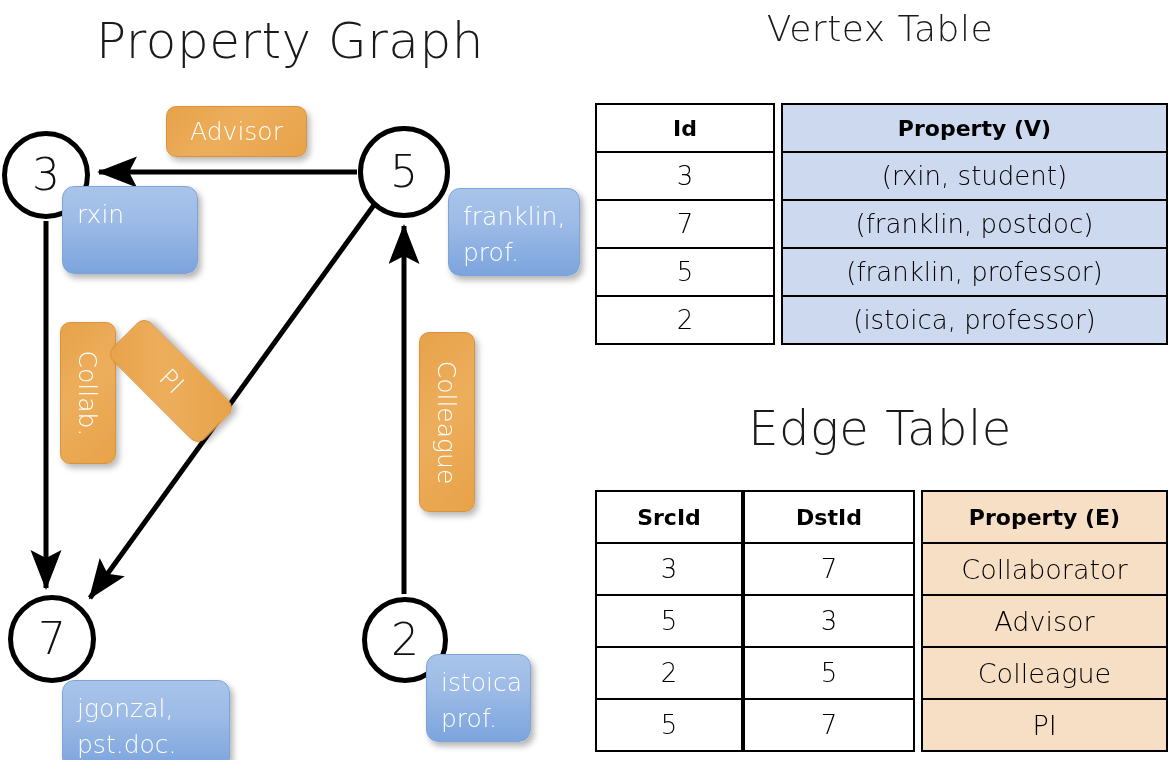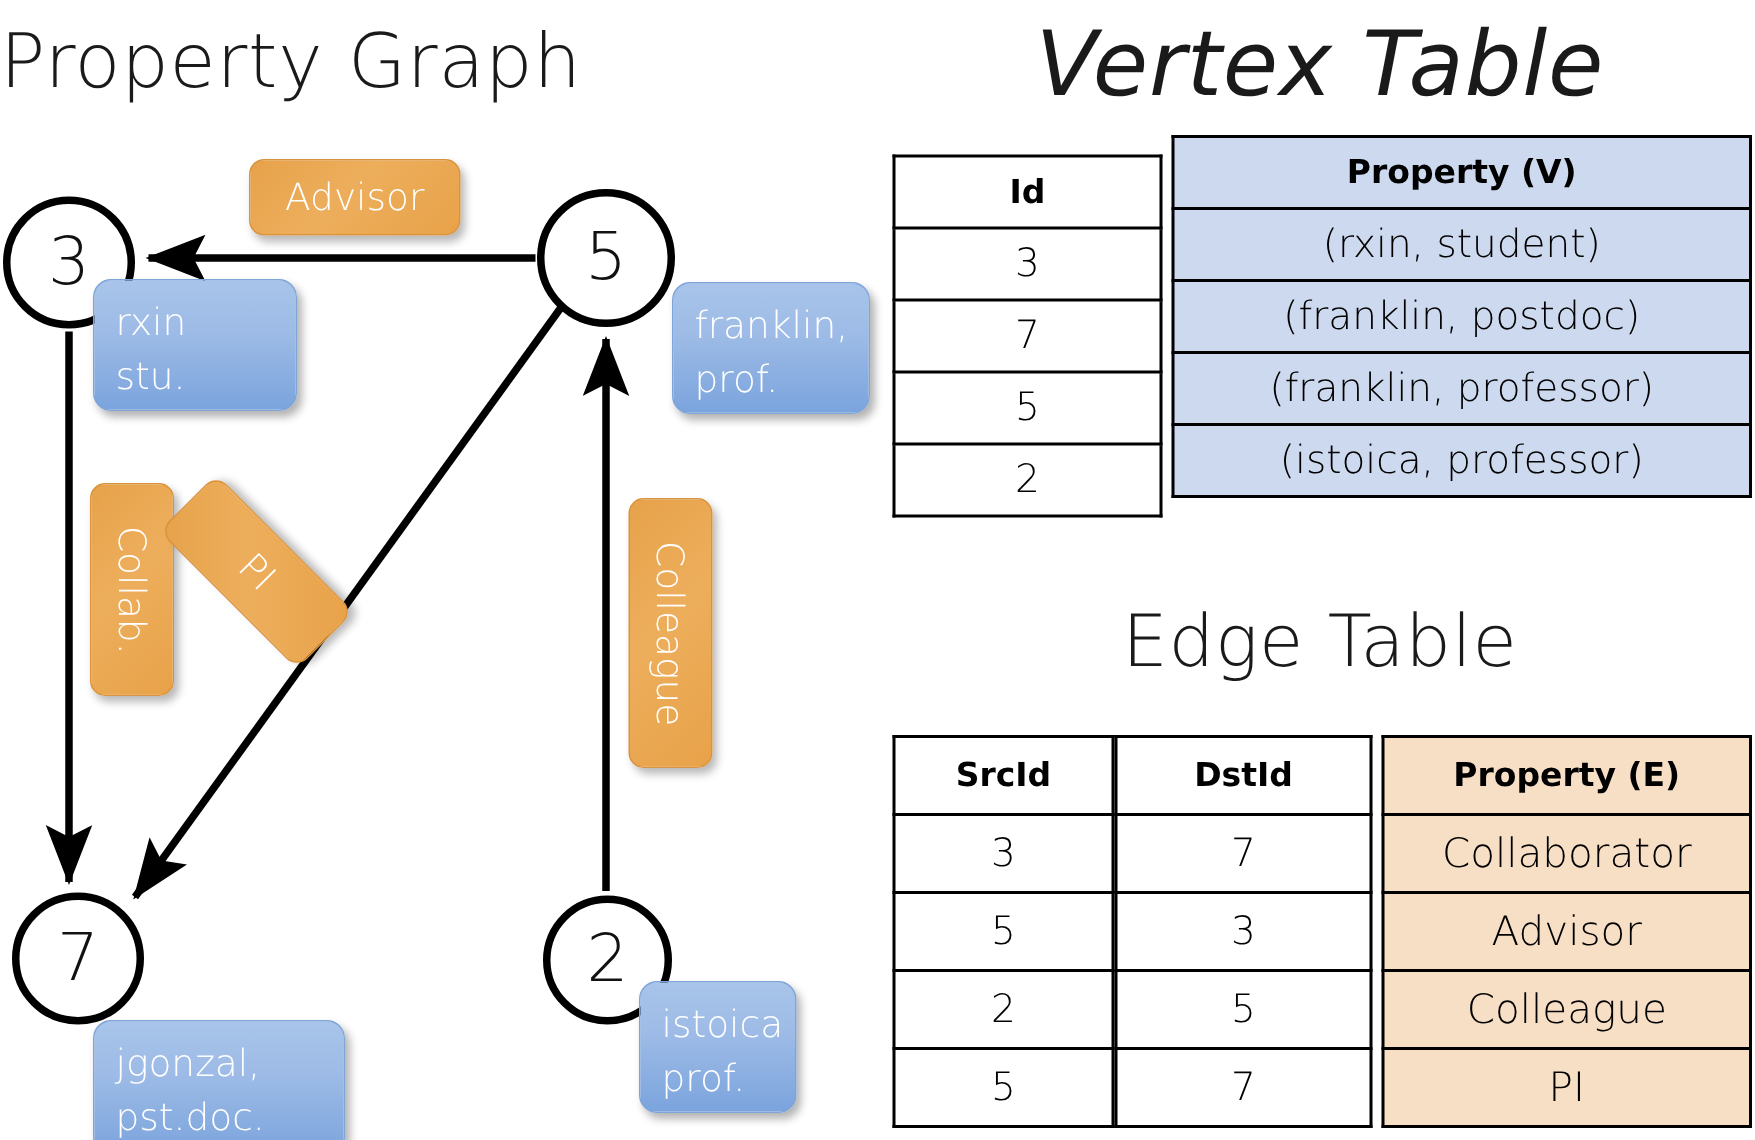--- a/index.html
+++ b/index.html
@@ -20,27 +20,27 @@
   .title {
     position: absolute;
     font-family: "DejaVu Sans", sans-serif;
     font-weight: 300;
     color: #1a1a1a;
     white-space: nowrap;
     letter-spacing: 0.5px;
   }
   #title-property-graph {
     left: 0; top: 12px; width: 580px;
+    text-align: center;
     font-size: 50px;
   }
   #title-vertex-table {
     left: 590px; top: 8px; width: 580px;
     text-align: center;
-    font-size: 60px;
-    font-style: italic;
+    font-size: 36px;
   }
   #title-edge-table {
     left: 590px; top: 400px; width: 580px;
     text-align: center;
     font-size: 48px;
   }
 
   
   #graph-panel {
     position: absolute;
@@ -145,21 +145,21 @@
     padding: 0;
   }
   .tbl th {
     font-weight: 700;
     font-size: 22px;
   }
   .tbl td { font-size: 26px; }
 
   
   #vertex-id-table  { left: 595px; top: 103px; width: 180px; }
-  #vertex-prop-table{ left: 781px; top: 90px; width: 387px; }
+  #vertex-prop-table{ left: 781px; top: 103px; width: 387px; }
   #vertex-id-table td, #vertex-id-table th { height: 46px; background: #ffffff; }
   #vertex-prop-table th { height: 46px; background: #cdd9ee; }
   #vertex-prop-table td { height: 46px; background: #cdd9ee; }
 
   
   #edge-src-table  { left: 595px; top: 490px; width: 148px; }
   #edge-dst-table  { left: 743px; top: 490px; width: 172px; }
   #edge-prop-table { left: 921px; top: 490px; width: 247px; }
   #edge-src-table td, #edge-src-table th,
   #edge-dst-table td, #edge-dst-table th { height: 50px; background: #ffffff; }
@@ -202,21 +202,20 @@
   </div>
   <div class="vertex-circle" id="vertex-7">
     <span>7</span>
   </div>
   <div class="vertex-circle" id="vertex-2">
     <span>2</span>
   </div>
 
   <div class="prop-box" id="prop-rxin">
     <span class="prop-line">rxin</span>
-    <span class="prop-line">stu.</span>
   </div>
   <div class="prop-box" id="prop-franklin">
     <span class="prop-line">franklin,</span>
     <span class="prop-line">prof.</span>
   </div>
   <div class="prop-box" id="prop-jgonzal">
     <span class="prop-line">jgonzal,</span>
     <span class="prop-line">pst.doc.</span>
   </div>
   <div class="prop-box" id="prop-istoica">

